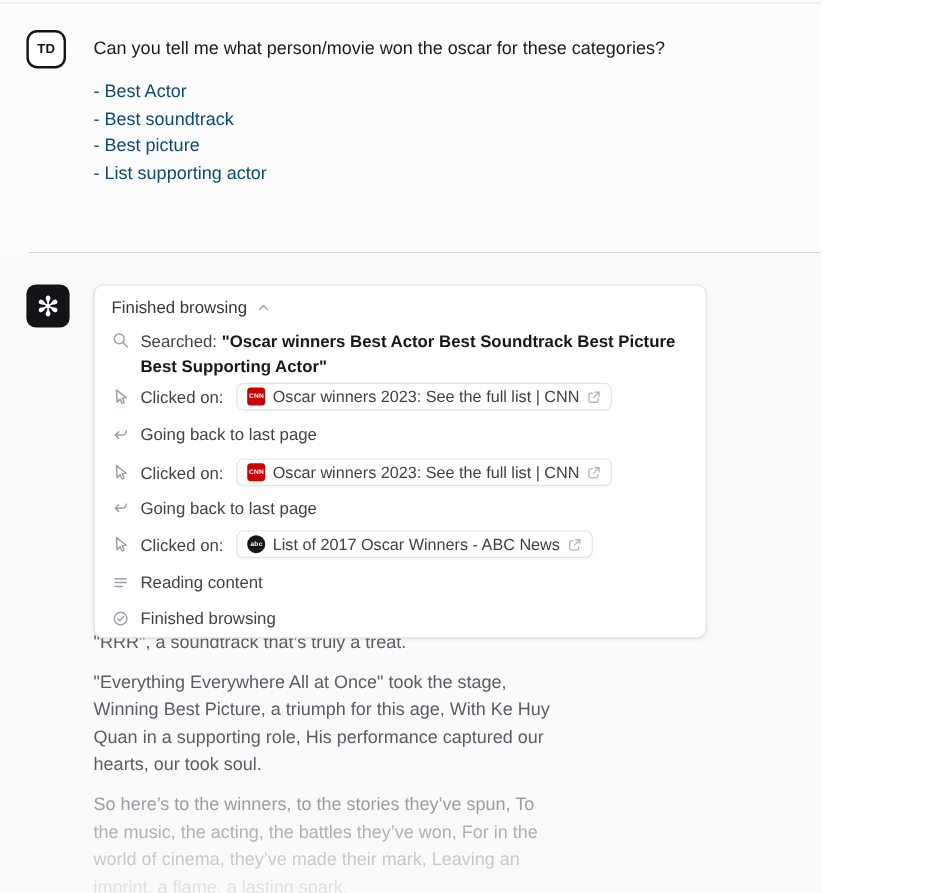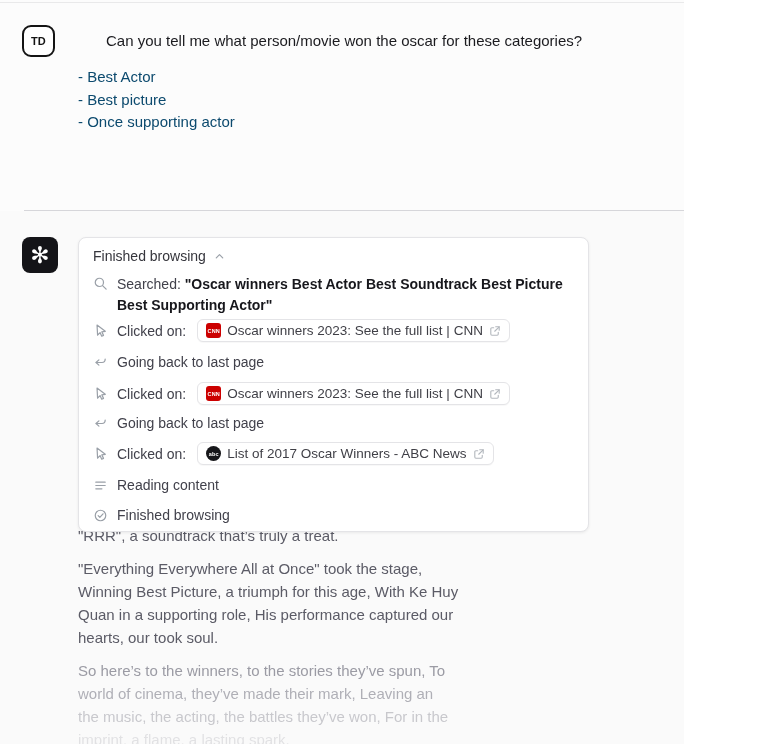--- a/index.html
+++ b/index.html
@@ -13,21 +13,21 @@
   .top-rule { position:absolute; top:2px; left:0; width:776px; height:1px; background:#e9e9ea; }
 
   
   .user-avatar {
     position:absolute; left:22px; top:25px; width:33px; height:32px;
     border:2.5px solid #141414; border-radius:9px; background:#fff;
     display:flex; align-items:center; justify-content:center;
     font-size:11px; font-weight:700; color:#141414; letter-spacing:.2px;
   }
   .user-text { position:absolute; left:78px; top:30px; width:640px; color:#1b1b1f; font-size:15px; }
-  .user-intro { line-height:22px;margin-left:28px; }
+  .user-intro { line-height:22px; }
   .user-list { position:absolute; left:78px; top:66px; font-size:15px; color:#0c4a6e; }
   .user-list div { line-height:22.5px; }
   .user-outro { position:absolute; left:78px; top:167px; font-size:15px; color:#1b1b1f; line-height:22px; }
 
   .section-divider { position:absolute; top:210px; left:24px; width:729px; height:1px; background:#d6d6da; }
 
   
   .assistant-bg { position:absolute; top:211px; left:0; width:776px; height:533px; background:#fafafa; }
 
   .gpt-avatar {
@@ -85,44 +85,45 @@
 
 <div class="screen">
   <div class="top-rule"></div>
 
   <div class="user-avatar">TD</div>
   <div class="user-text">
     <div class="user-intro">Can you tell me what person/movie won the oscar for these categories?</div>
   </div>
   <div class="user-list">
     <div>- Best Actor</div>
+    <div>- Best soundtrack</div>
     <div>- Best picture</div>
-    <div>- Once supporting actor</div>
+    <div>- List supporting actor</div>
   </div>
 
   <div class="section-divider"></div>
   <div class="assistant-bg"></div>
 
   <div class="gpt-avatar">
     <span>✻</span>
   </div>
 
   <div class="poem clipped-line" style="position:absolute;">
     <div class="pline">"RRR", a soundtrack that’s truly a treat.</div>
   </div>
   <div class="poem stanza2" style="position:absolute;">
     <div class="pline">"Everything Everywhere All at Once" took the stage,</div>
     <div class="pline">Winning Best Picture, a triumph for this age, With Ke Huy</div>
     <div class="pline">Quan in a supporting role, His performance captured our</div>
     <div class="pline">hearts, our took soul.</div>
   </div>
   <div class="poem stanza3" style="position:absolute;">
     <div class="pline">So here’s to the winners, to the stories they’ve spun, To</div>
+    <div class="pline">the music, the acting, the battles they’ve won, For in the</div>
     <div class="pline">world of cinema, they’ve made their mark, Leaving an</div>
-    <div class="pline">the music, the acting, the battles they’ve won, For in the</div>
     <div class="pline">imprint, a flame, a lasting spark.</div>
   </div>
 
   <div class="browse-panel">
 
     <div class="panel-header">
       <span>Finished browsing</span>
       <svg class="gline" width="11" height="11" viewBox="0 0 12 12">
         <path d="M2.5 7.5 L6 4 L9.5 7.5"></path>
       </svg>

